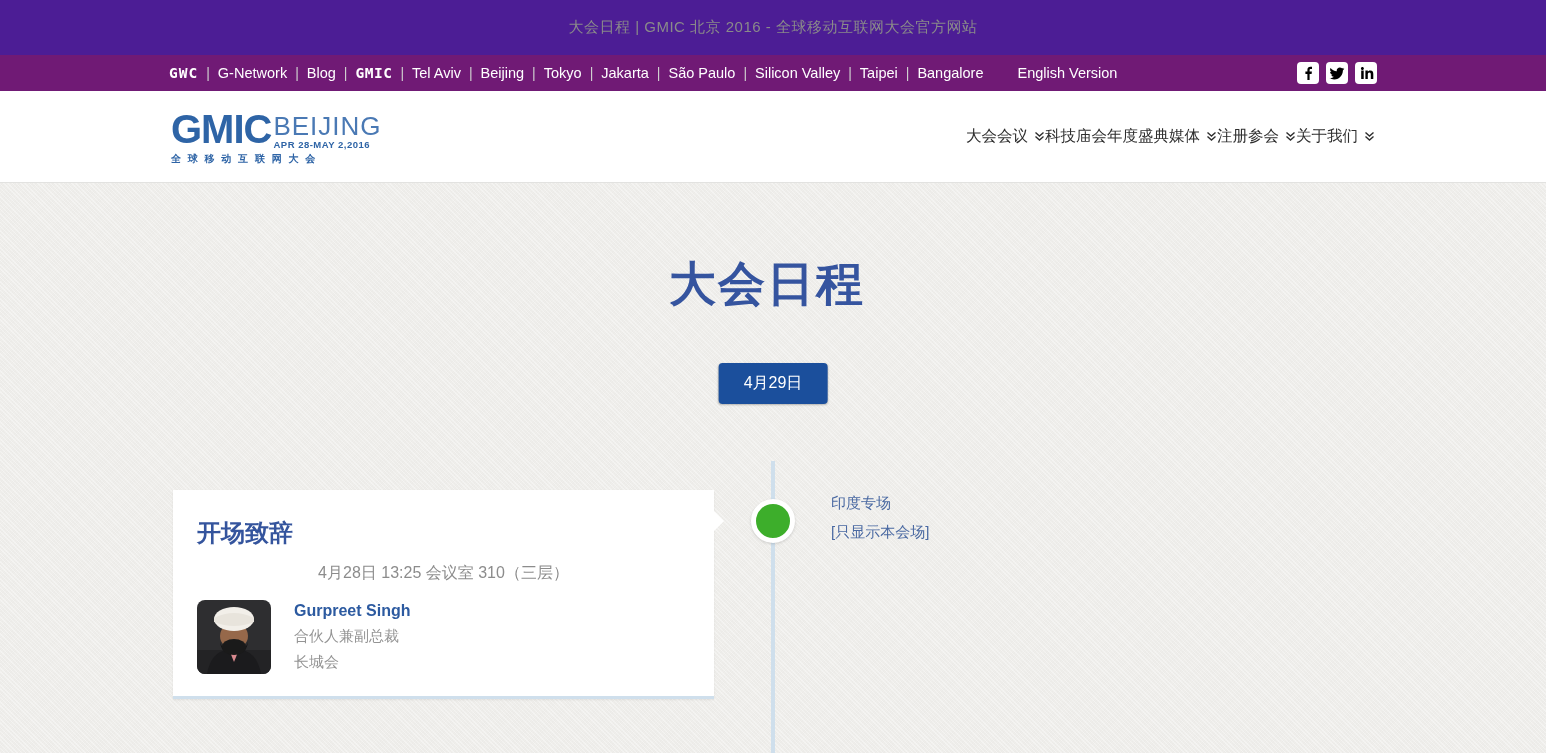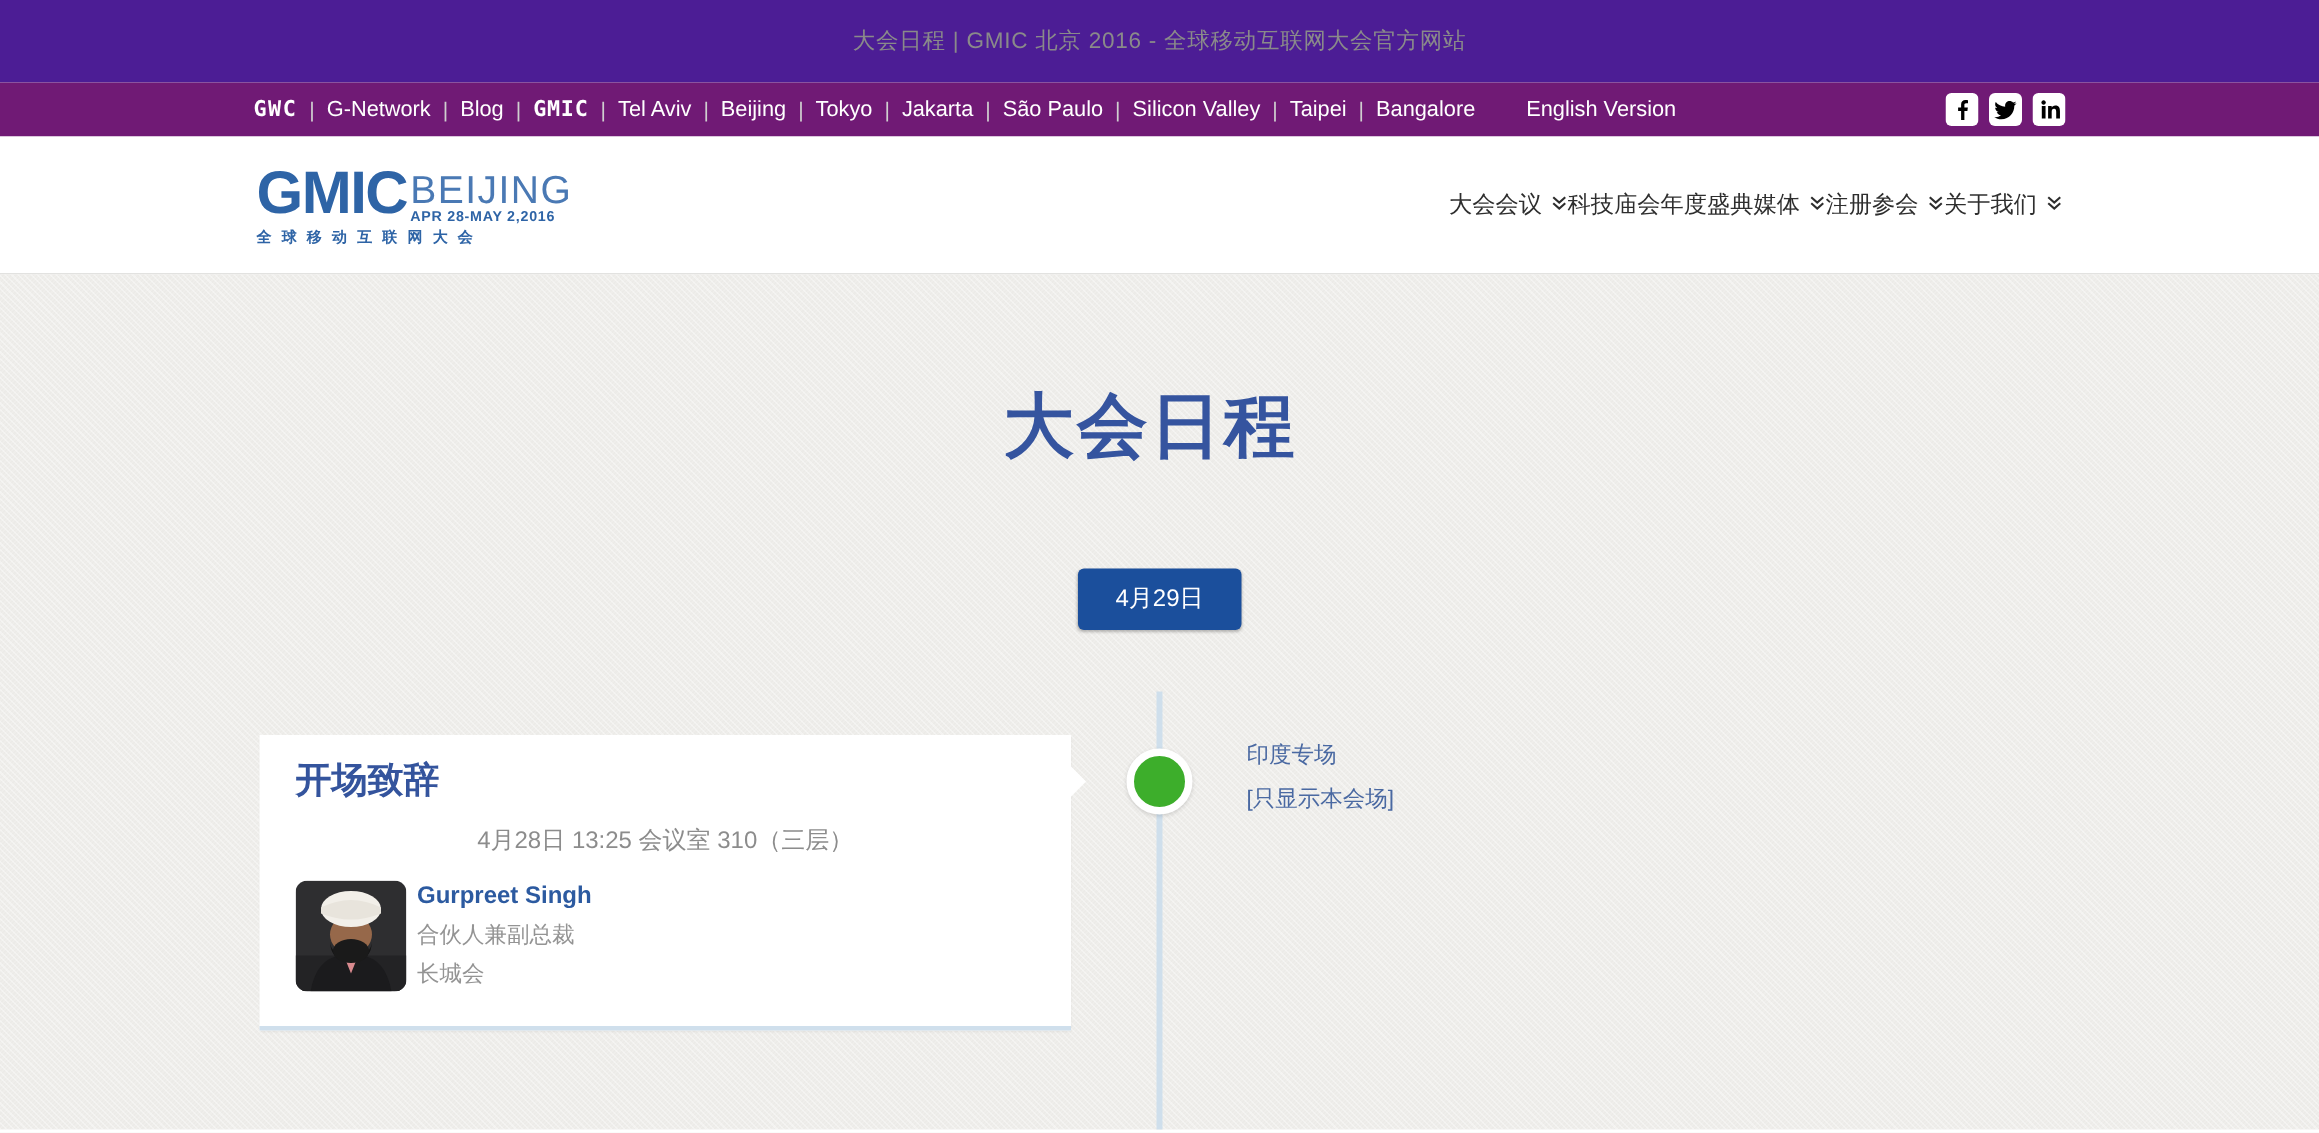--- a/index.html
+++ b/index.html
@@ -38,39 +38,39 @@
   .chev { display:inline-block; }
 
   
   .content { position:relative; height:570px; background:#efeeeb;
     background-image:
       repeating-linear-gradient(45deg, rgba(255,255,255,.35) 0 1px, transparent 1px 3px),
       repeating-linear-gradient(-45deg, rgba(0,0,0,.012) 0 1px, transparent 1px 2px);
   }
   .page-title { position:absolute; top:70px; left:0; right:12px; text-align:center;
     font-size:47px; font-weight:700; color:#35549f; letter-spacing:2px; }
-  .date-btn { position:absolute; top:196px; left:50%; transform:translateX(-50%);
+  .date-btn { position:absolute; top:180px; left:50%; transform:translateX(-50%);
     background:#1b4f9c; color:#fff; border:none; border-radius:4px; height:41px;
     padding:0 25px; font-size:16px; cursor:pointer; box-shadow:0 1px 2px rgba(0,0,0,.25);
     font-family:inherit; }
 
   .timeline-line { position:absolute; left:calc(50% - 2px); top:278px; bottom:0; width:4px; background:#cfdfec; }
   .timeline-dot { position:absolute; left:50%; top:316px; margin-left:-22px; width:44px; height:44px;
     border-radius:50%; background:#3dae2b; border:5px solid #fff; box-shadow:0 1px 3px rgba(0,0,0,.15); }
 
   .session-card { position:absolute; left:173px; top:307px; width:541px; min-height:197px;
     background:#fff; border-bottom:3px solid #cfdfec; box-shadow:0 1px 2px rgba(0,0,0,.07);
-    padding:14px 24px 22px 24px; }
+    padding:27px 24px 22px 24px; }
   .session-card::after { content:""; position:absolute; right:-10px; top:21px;
     border-top:10px solid transparent; border-bottom:10px solid transparent; border-left:10px solid #fff; }
   .session-title { font-size:24px; font-weight:700; color:#34549d; text-decoration:none; display:inline-block; }
   .session-meta { margin-top:14px; font-size:16px; color:#8c8c8c;text-align:center; }
   .speaker { margin-top:16px; display:flex; }
   .speaker-photo { width:74px; height:74px; border-radius:8px; overflow:hidden; flex:0 0 74px; }
-  .speaker-info { margin-left:7px; padding-top:2px; }
+  .speaker-info { margin-left:23px; padding-top:2px; }
   .speaker-name { font-size:16px; font-weight:600; color:#2c5aa0; text-decoration:none; display:inline-block; }
   .speaker-role, .speaker-company { font-size:15px; color:#949494; margin-top:7px; }
 
   .track-info { position:absolute; left:831px; top:311px; font-size:15px; }
   .track-name { color:#4a69a2; text-decoration:none; display:inline-block; }
   .track-filter { display:block; margin-top:10px; color:#4a69a2; text-decoration:none; }
 </style>
 </head>
 <body>
 

